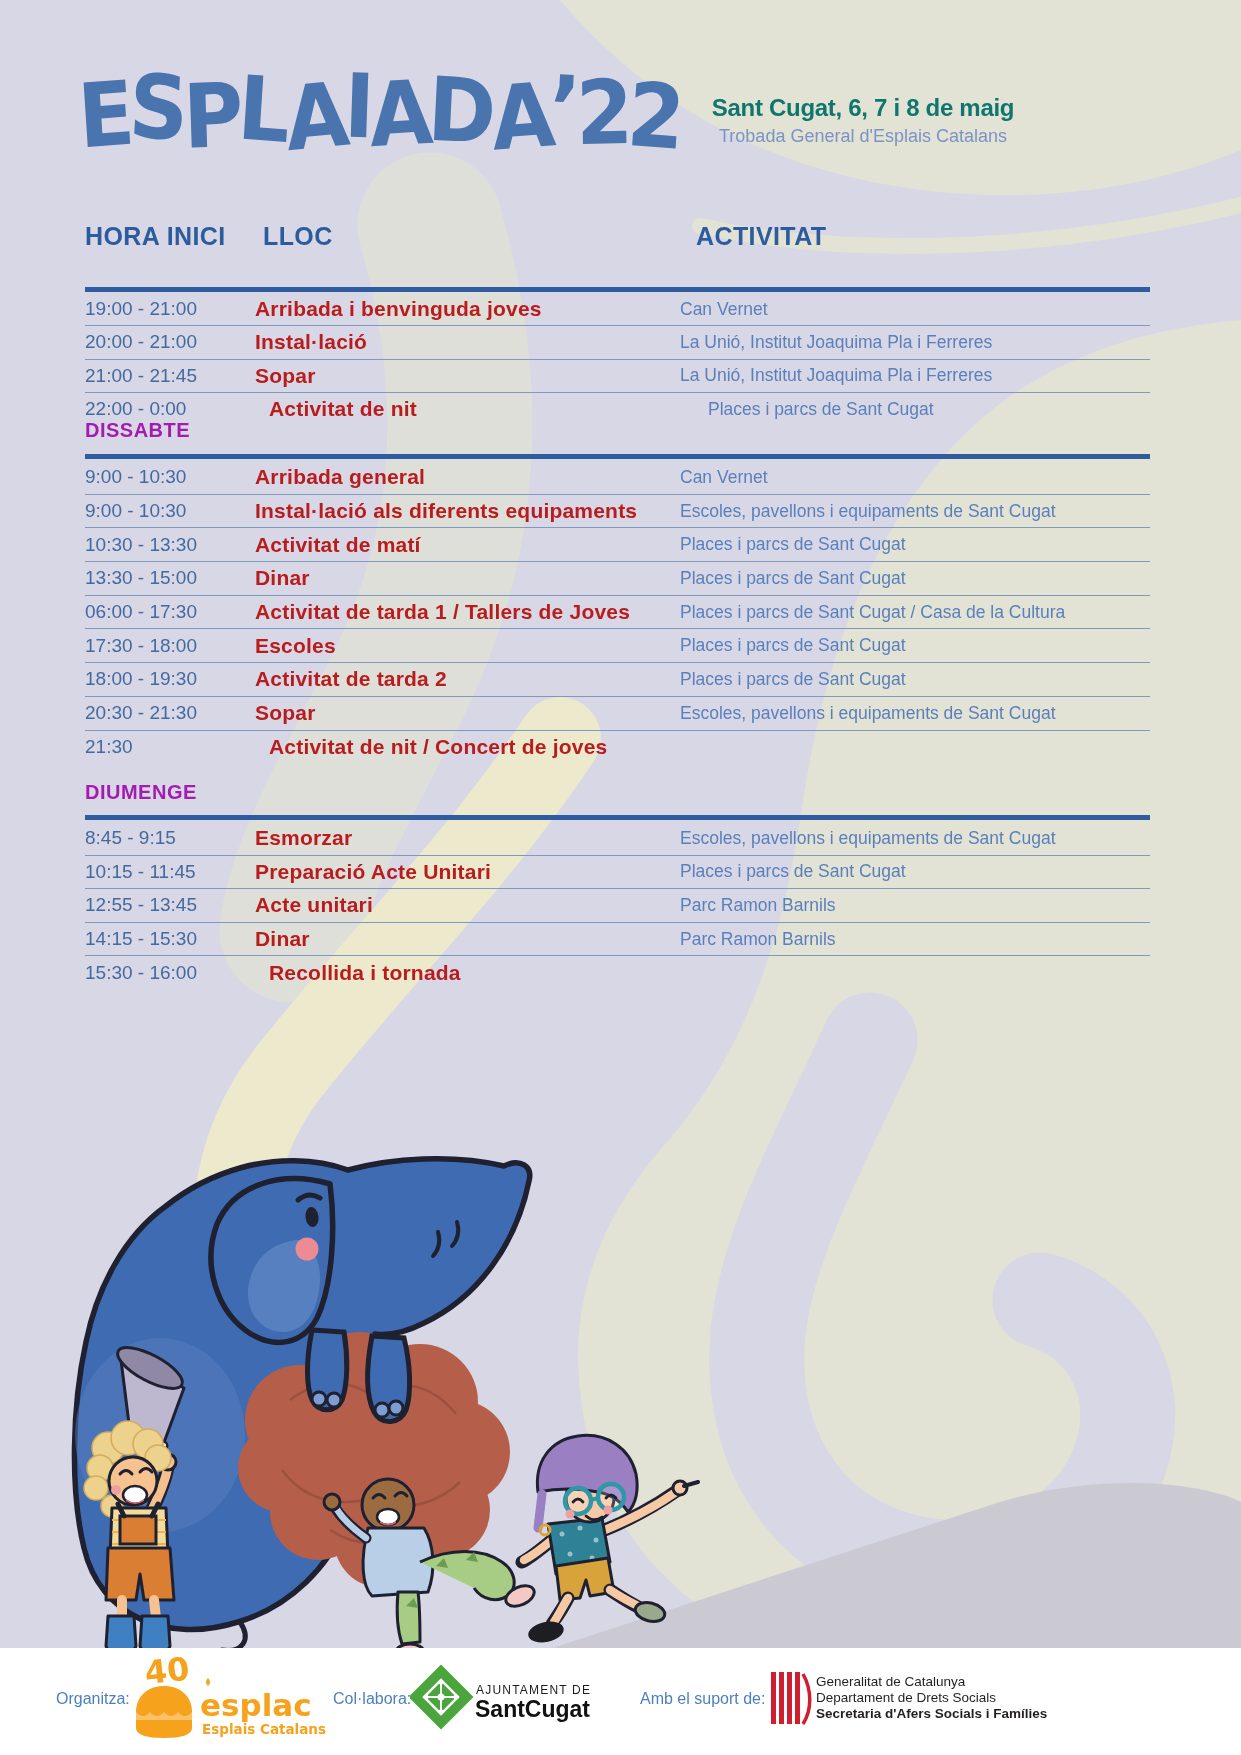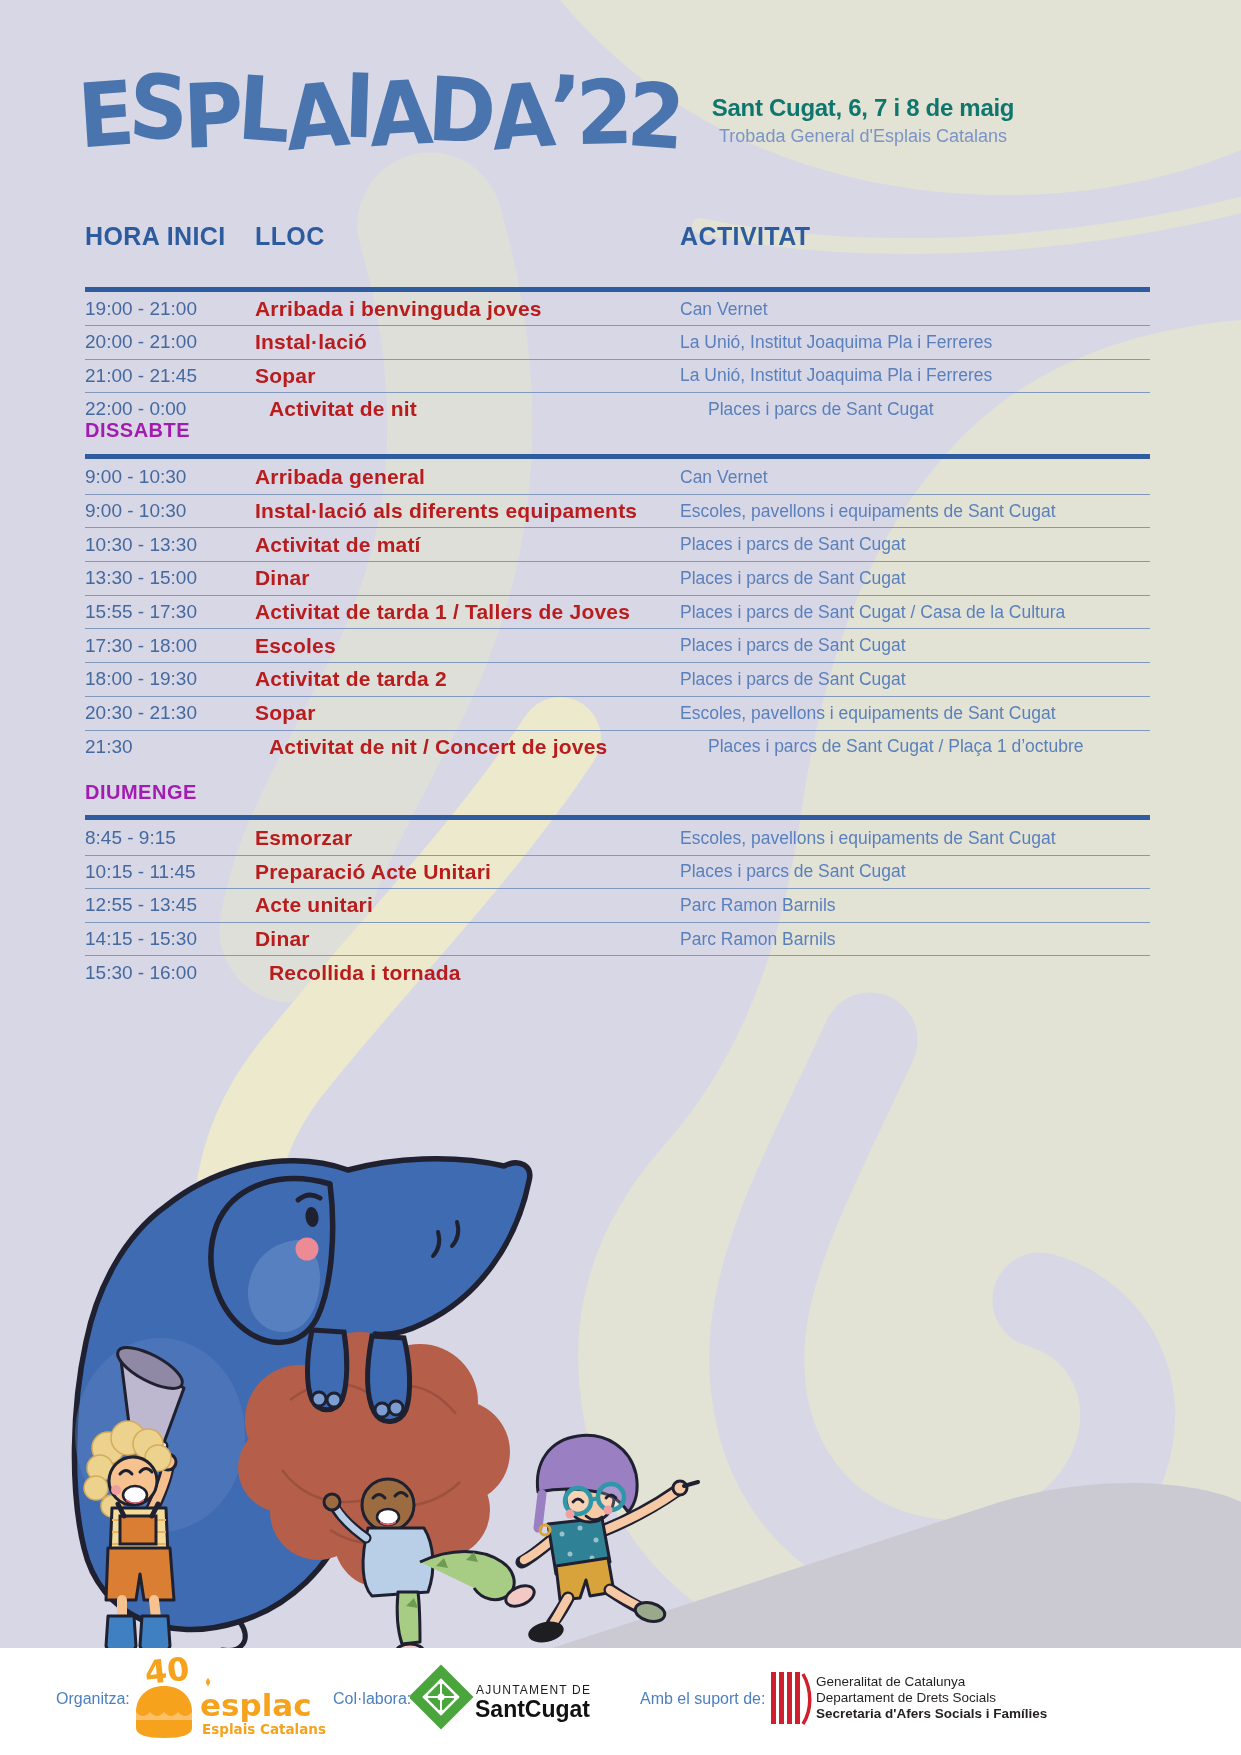--- a/index.html
+++ b/index.html
@@ -20,21 +20,21 @@
   }
   .title span{display:inline-block;}
   .hdr-right{left:664px;top:94px;width:398px;text-align:center;}
   .hdr-right .place{font-weight:bold;font-size:24px;color:#0f766e;letter-spacing:-0.3px;}
   .hdr-right .sub{font-size:18px;color:#7b94c6;margin-top:4px;}
 
   
   .tline{left:85px;width:1065px;height:5px;background:#2e5c9e;}
   .cols,.srow{display:grid;grid-template-columns:170px 425px 1fr;align-items:center;}
   .cols{left:85px;top:222px;width:1065px;font-weight:bold;font-size:25px;
-        color:#2c5c9d;letter-spacing:0.4px;}
+        color:#2c5c9d;letter-spacing:0.4px;gap:8px;}
   .sec-h{left:85px;width:1065px;font-weight:bold;font-size:20px;color:#a21caf;letter-spacing:0.5px;}
   .rows{left:85px;width:1065px;}
   .srow{border-bottom:1.4px solid #8199bd;}
   .srow:last-child{border-bottom:none;gap:14px;}
   .rows-1 .srow{height:32.3px;}
   .rows-2 .srow{height:32.7px;}
   .rows-3 .srow{height:32.6px;}
   .c-time{font-size:19px;color:#44699f;}
   .c-act{font-weight:bold;font-size:21px;color:#b91c1c;letter-spacing:0.2px;}
   .c-loc{font-size:17.5px;color:#5a80bc;}
@@ -112,21 +112,21 @@
       <div class="c-time">10:30 - 13:30</div>
       <div class="c-act">Activitat de matí</div>
       <div class="c-loc">Places i parcs de Sant Cugat</div>
     </div>
     <div class="srow">
       <div class="c-time">13:30 - 15:00</div>
       <div class="c-act">Dinar</div>
       <div class="c-loc">Places i parcs de Sant Cugat</div>
     </div>
     <div class="srow">
-      <div class="c-time">15:55 - 17:30</div>
+      <div class="c-time">06:00 - 17:30</div>
       <div class="c-act">Activitat de tarda 1 / Tallers de Joves</div>
       <div class="c-loc">Places i parcs de Sant Cugat / Casa de la Cultura</div>
     </div>
     <div class="srow">
       <div class="c-time">17:30 - 18:00</div>
       <div class="c-act">Escoles</div>
       <div class="c-loc">Places i parcs de Sant Cugat</div>
     </div>
     <div class="srow">
       <div class="c-time">18:00 - 19:30</div>
@@ -134,21 +134,20 @@
       <div class="c-loc">Places i parcs de Sant Cugat</div>
     </div>
     <div class="srow">
       <div class="c-time">20:30 - 21:30</div>
       <div class="c-act">Sopar</div>
       <div class="c-loc">Escoles, pavellons i equipaments de Sant Cugat</div>
     </div>
     <div class="srow">
       <div class="c-time">21:30</div>
       <div class="c-act">Activitat de nit / Concert de joves</div>
-      <div class="c-loc">Places i parcs de Sant Cugat / Plaça 1 d’octubre</div>
     </div>
   </div>
 
 <div class="abs sec-h" style="top:781px">DIUMENGE</div>
 <div class="abs tline" style="top:815px"></div>
 <div class="abs rows rows-3" style="top:822px">
     <div class="srow">
       <div class="c-time">8:45 - 9:15</div>
       <div class="c-act">Esmorzar</div>
       <div class="c-loc">Escoles, pavellons i equipaments de Sant Cugat</div>

